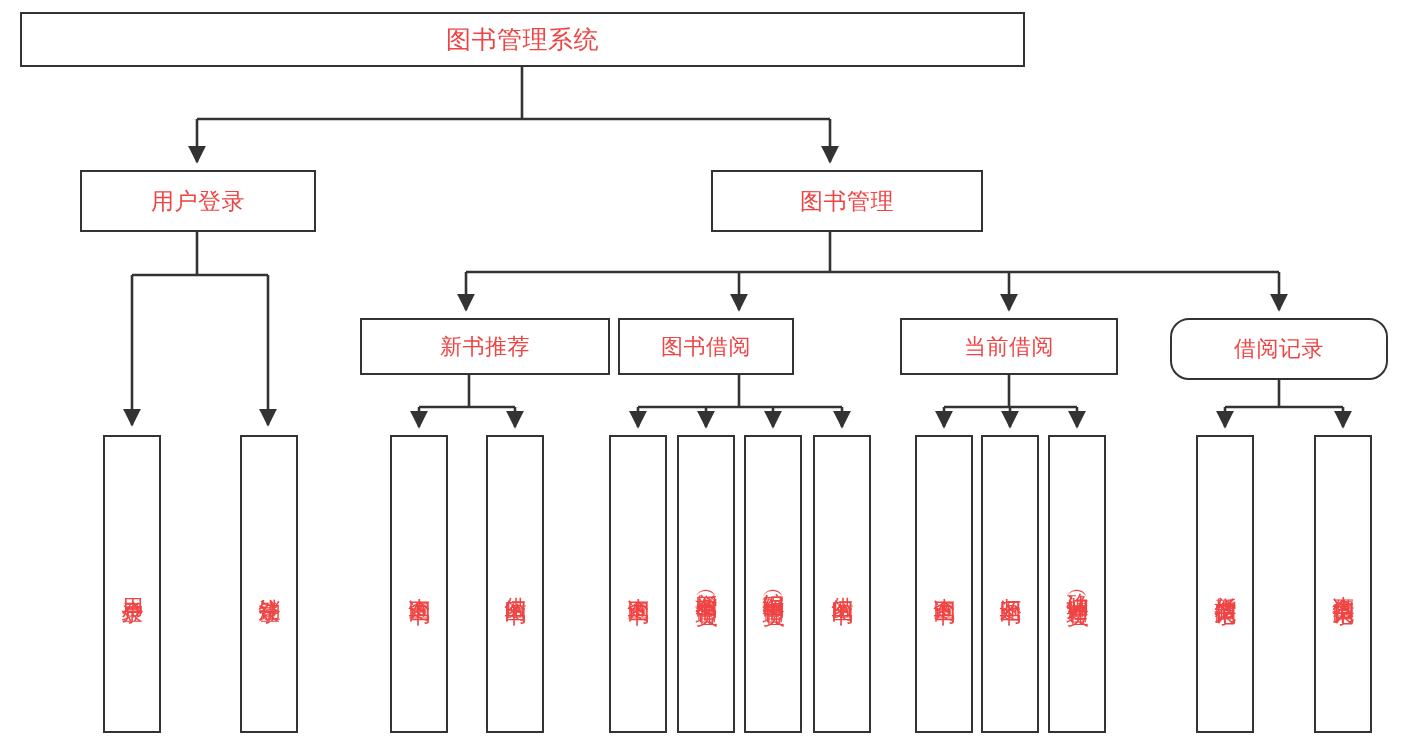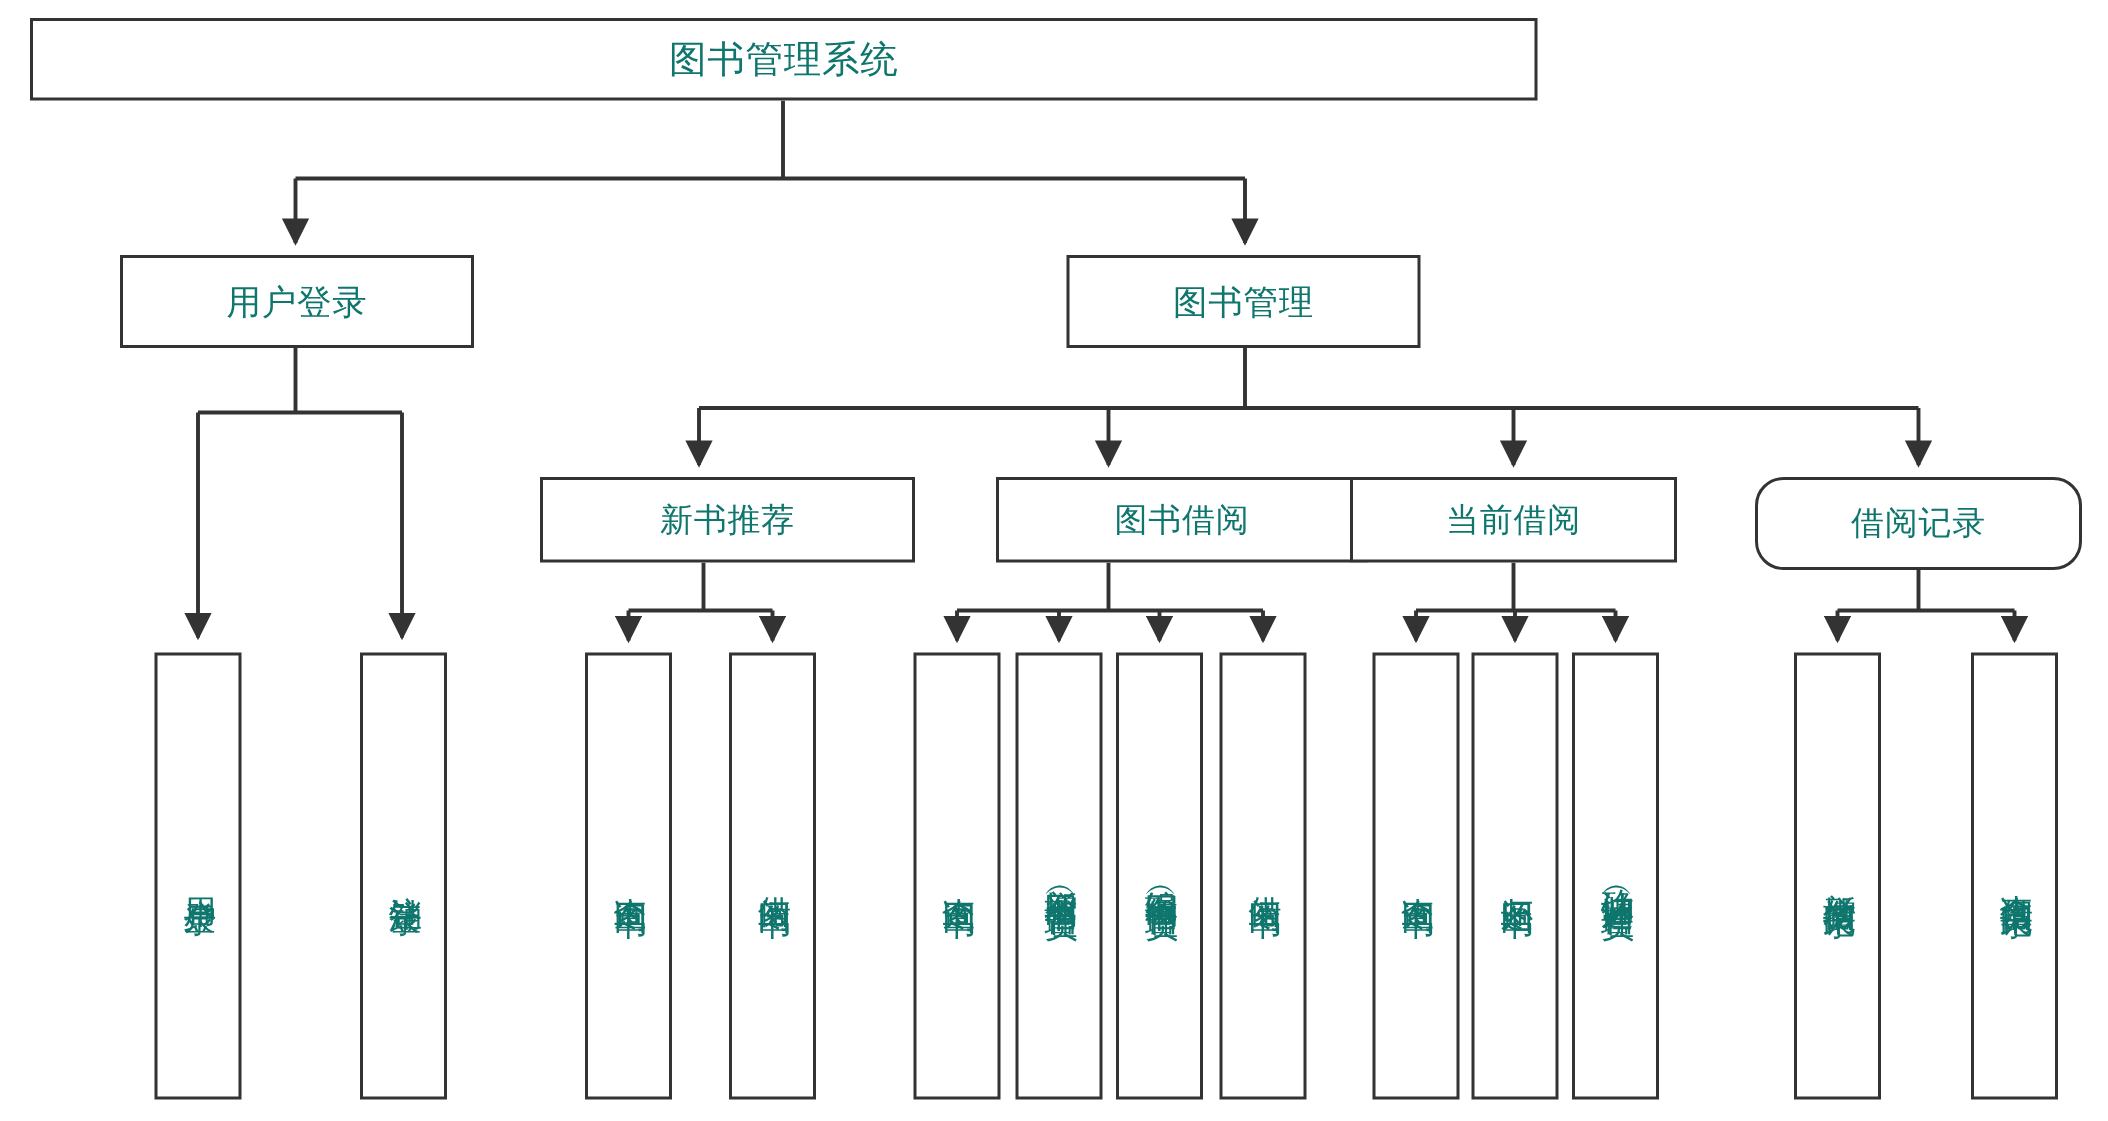--- a/index.html
+++ b/index.html
@@ -25,21 +25,21 @@
     height: 747px;
   }
   .node {
     position: absolute;
     box-sizing: border-box;
     background: #ffffff;
     border: 2.5px solid #333333;
     display: flex;
     align-items: center;
     justify-content: center;
-    color: #0f766e;
+    color: #ef4444;
     z-index: 2;
   }
   .node-label {
     display: block;
     text-align: center;
     letter-spacing: 0.5px;
   }
   .node.root { font-size: 25px; }
   .node.level2 { font-size: 23px; }
   .node.level3 { font-size: 22px; }
@@ -124,28 +124,28 @@
     </g>
   </svg>
 
   <div class="node root" style="left:20px; top:12px; width:1005px; height:55px;">
     <span class="node-label">图书管理系统</span>
   </div>
 
   <div class="node level2" style="left:80px; top:170px; width:236px; height:62px;">
     <span class="node-label">用户登录</span>
   </div>
-  <div class="node level2" style="left:711px; top:170px; width:236px; height:62px;">
+  <div class="node level2" style="left:711px; top:170px; width:272px; height:62px;">
     <span class="node-label">图书管理</span>
   </div>
 
   <div class="node level3" style="left:360px; top:318px; width:250px; height:57px;">
     <span class="node-label">新书推荐</span>
   </div>
-  <div class="node level3" style="left:664px; top:318px; width:248px; height:57px;">
+  <div class="node level3" style="left:618px; top:318px; width:176px; height:57px;">
     <span class="node-label">图书借阅</span>
   </div>
   <div class="node level3" style="left:900px; top:318px; width:218px; height:57px;">
     <span class="node-label">当前借阅</span>
   </div>
   <div class="node level3" style="left:1170px; top:318px; width:218px; height:62px;border-radius:19px;">
     <span class="node-label">借阅记录</span>
   </div>
 
   <div class="node leaf" style="left:103px; top:435px; width:58px; height:298px;">

